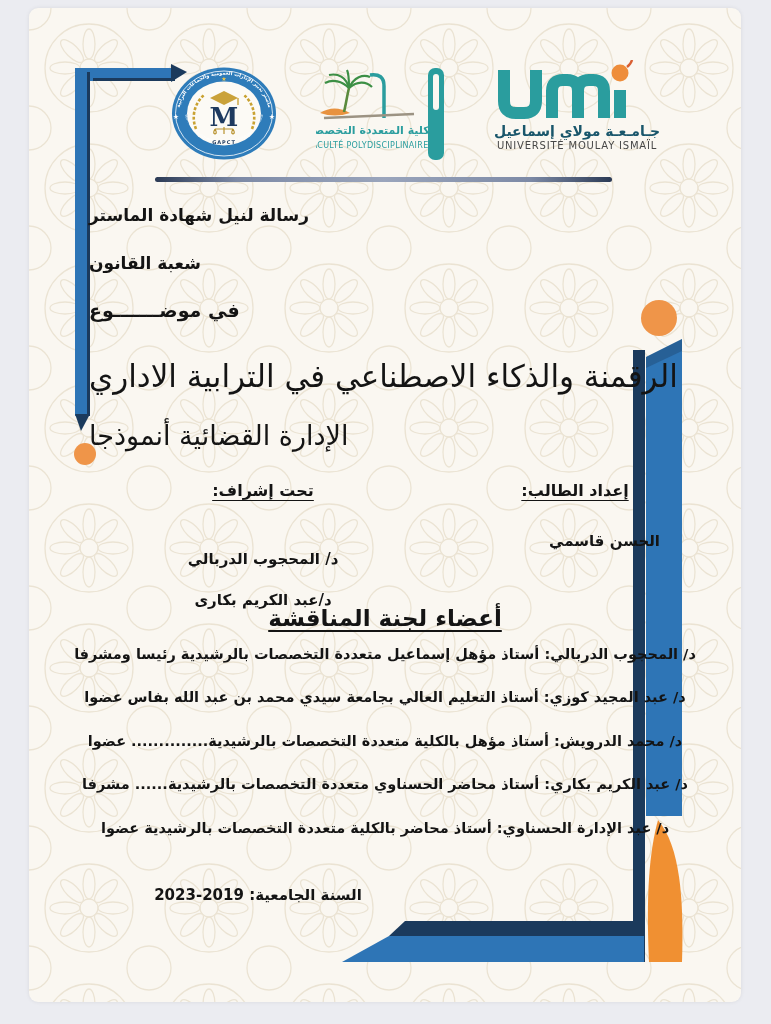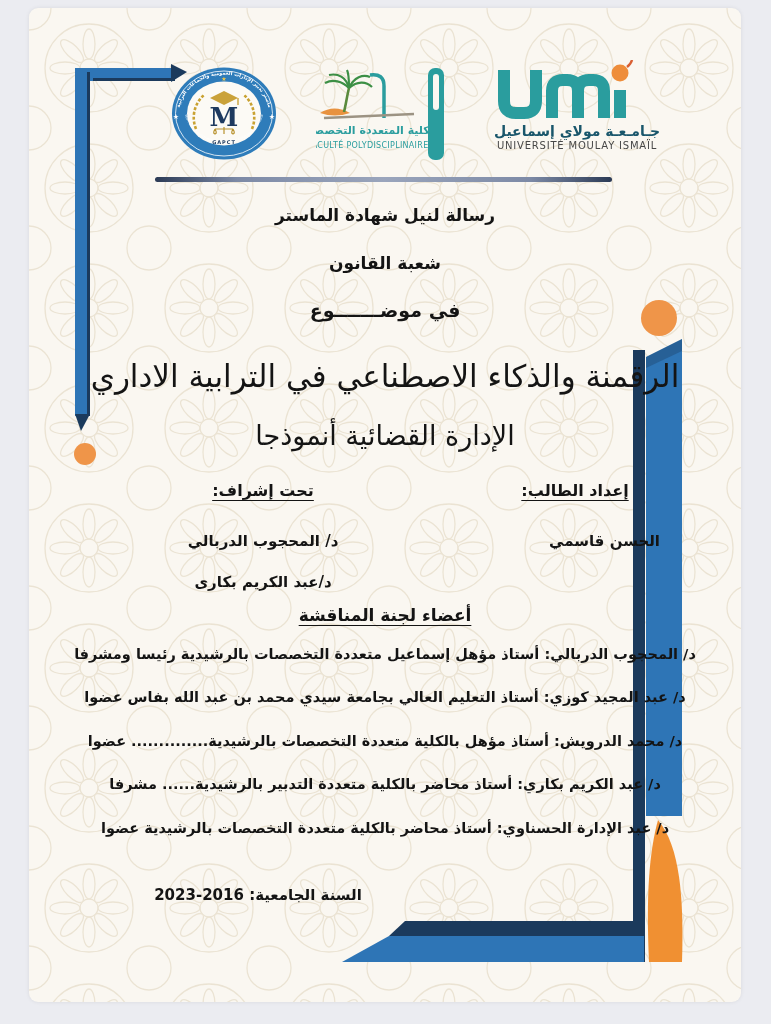--- a/index.html
+++ b/index.html
@@ -9,36 +9,36 @@
         border-radius:9px;overflow:hidden;box-shadow:0 0 4px rgba(0,0,0,.08);}
   .page svg.bg{position:absolute;left:0;top:0;}
   .deco{position:absolute;left:0;top:0;pointer-events:none;}
   .logo{position:absolute;}
   .seal{left:139px;top:57px;}
   .faculty{left:287px;top:58px;}
   .umi{left:461px;top:52px;}
   .divider{position:absolute;left:126px;top:169px;width:457px;height:5px;border-radius:3px;
            background:linear-gradient(90deg,#2b3a55 0%,#7d8aa6 18%,#9aa5bc 50%,#7d8aa6 82%,#2b3a55 100%);}
   .ar{direction:rtl;color:#141414;}
-  .cline{position:absolute;left:60px;right:60px;text-align:center;}
+  .cline{position:absolute;left:60px;right:60px;text-align:left;}
   .thesis{top:197px;font-size:17px;font-weight:bold;}
   .branch{top:245px;font-size:17px;font-weight:bold;}
   .subject{top:291px;font-size:19px;font-weight:bold;}
   .title1{top:350px;font-size:31px;font-weight:500;letter-spacing:.5px;}
   .title2{top:412px;font-size:27px;font-weight:500;}
   .col{position:absolute;top:472px;text-align:center;}
   .col-student{right:81px;width:170px;}
   .col-super{left:144px;width:180px;}
   .col-label{font-size:16px;font-weight:bold;text-decoration:underline;text-underline-offset:4px;line-height:22px;}
   .col-name{font-size:15px;font-weight:bold;}
   .col-student .col-name{margin-top:30px;text-align:right;}
-  .col-super .n1{margin-top:30px;}
+  .col-super .n1{margin-top:48px;}
   .col-super .n2{margin-top:23px;}
   .committee-heading{position:absolute;top:597px;left:60px;right:60px;text-align:center;
-        font-size:17px;font-weight:bold;text-decoration:underline;text-underline-offset:4px;}
+        font-size:23px;font-weight:bold;text-decoration:underline;text-underline-offset:4px;}
   .members{position:absolute;top:624px;left:36px;right:36px;}
   .member{height:43.5px;display:flex;align-items:center;justify-content:center;
           font-size:14.5px;font-weight:bold;direction:rtl;color:#141414;white-space:nowrap;}
   .year{position:absolute;top:878px;left:64px;width:330px;text-align:center;
         font-size:15px;font-weight:bold;}
 </style>
 </head>
 <body>
 
 <div class="stage">
@@ -178,20 +178,20 @@
       <div class="col-label">تحت إشراف:</div>
       <div class="col-name n1">د/ المحجوب الدربالي</div>
       <div class="col-name n2">د/عبد الكريم بكارى</div>
     </div>
 
     <div class="committee-heading ar">أعضاء لجنة المناقشة</div>
     <div class="members">
       <div class="member">د/ المحجوب الدربالي: أستاذ مؤهل إسماعيل متعددة التخصصات بالرشيدية رئيسا ومشرفا</div>
       <div class="member">د/ عبد المجيد كوزي: أستاذ التعليم العالي بجامعة سيدي محمد بن عبد الله بفاس عضوا</div>
       <div class="member">د/ محمد الدرويش: أستاذ مؤهل بالكلية متعددة التخصصات بالرشيدية.............. عضوا</div>
-      <div class="member">د/ عبد الكريم بكاري: أستاذ محاضر بالكلية متعددة التدبير بالرشيدية...... مشرفا</div>
+      <div class="member">د/ عبد الكريم بكاري: أستاذ محاضر الحسناوي متعددة التخصصات بالرشيدية...... مشرفا</div>
       <div class="member">د/ عبد الإدارة الحسناوي: أستاذ محاضر بالكلية متعددة التخصصات بالرشيدية عضوا</div>
     </div>
 
-    <div class="year ar">السنة الجامعية: 2016-2023</div>
+    <div class="year ar">السنة الجامعية: 2019-2023</div>
 
   </div>
 </div>
 
 </body></html>

